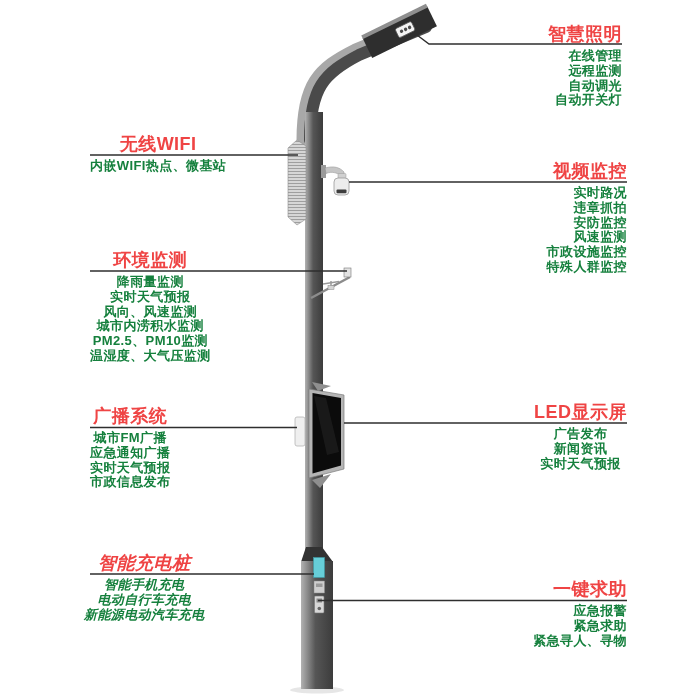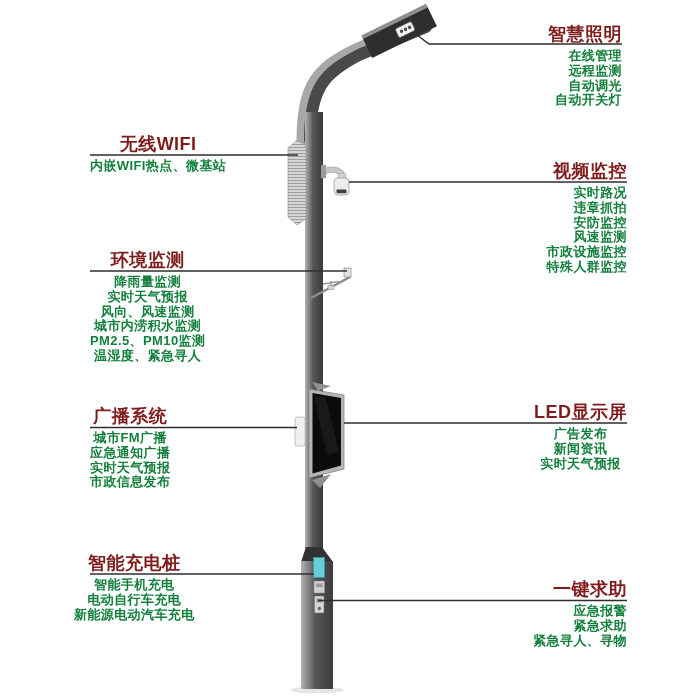--- a/index.html
+++ b/index.html
@@ -4,37 +4,37 @@
 <style>
   html,body { margin:0; padding:0; background:#ffffff; }
   .canvas {
     position:relative; width:700px; height:700px; overflow:hidden;
     background:#ffffff; font-family:"Liberation Sans", sans-serif;
   }
   .pole-svg { position:absolute; left:0; top:0; }
   .sec { position:absolute; color:#111; }
   .sec h3 {
     margin:0; font-size:18px; font-weight:700; line-height:18px;
-    letter-spacing:0.5px; color:#7f1d1d;
+    letter-spacing:0.5px; color:#ef4444;
   }
   .sec .items { margin-top:6px; }
   .sec .items div {
     font-size:13px; line-height:14.8px; letter-spacing:0.4px;
     font-weight:600; color:#15803d; white-space:nowrap;
   }
   .left  { text-align:center; }
   .right { text-align:right; }
   
   .sec-lighting   { top:25px;  right:78px; }
   .sec-wifi       { top:135px; left:90px; }
   .sec-video      { top:162px; right:73px; }
   .sec-env        { top:251px; left:90px; }
   .sec-broadcast  { top:407px; left:90px; }
   .sec-led        { top:403px; right:73px;text-align:center; }
-  .sec-charging   { top:554px; left:74px; }
+  .sec-charging   { top:554px; left:84px;font-style:italic; }
   .sec-sos        { top:580px; right:73px; }
 </style>
 </head>
 <body>
 
 <div class="canvas">
 
   <svg class="pole-svg" width="700" height="700" viewBox="0 0 700 700">
     <defs>
       <linearGradient id="poleGrad" x1="0" y1="0" x2="1" y2="0">
@@ -145,21 +145,21 @@
   </div>
 
   <div class="sec left sec-env">
     <h3>环境监测</h3>
     <div class="items">
       <div>降雨量监测</div>
       <div>实时天气预报</div>
       <div>风向、风速监测</div>
       <div>城市内涝积水监测</div>
       <div>PM2.5、PM10监测</div>
-      <div>温湿度、紧急寻人</div>
+      <div>温湿度、大气压监测</div>
     </div>
   </div>
 
   <div class="sec left sec-broadcast">
     <h3>广播系统</h3>
     <div class="items">
       <div>城市FM广播</div>
       <div>应急通知广播</div>
       <div>实时天气预报</div>
       <div>市政信息发布</div>

